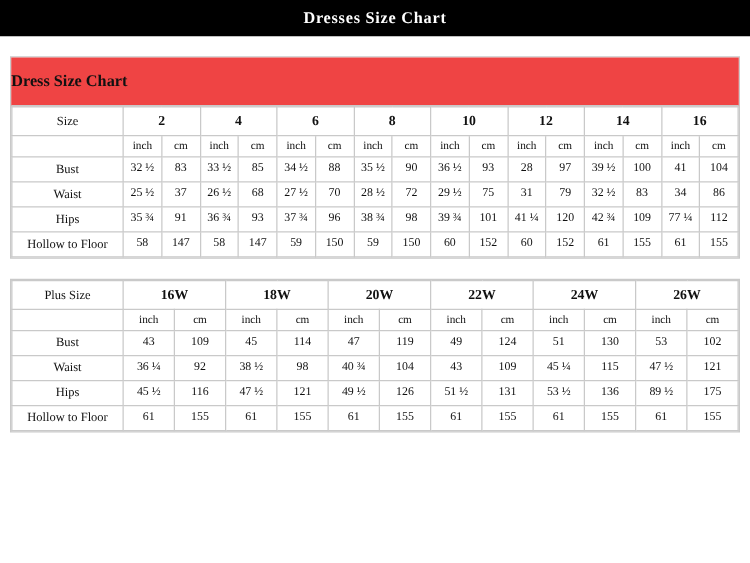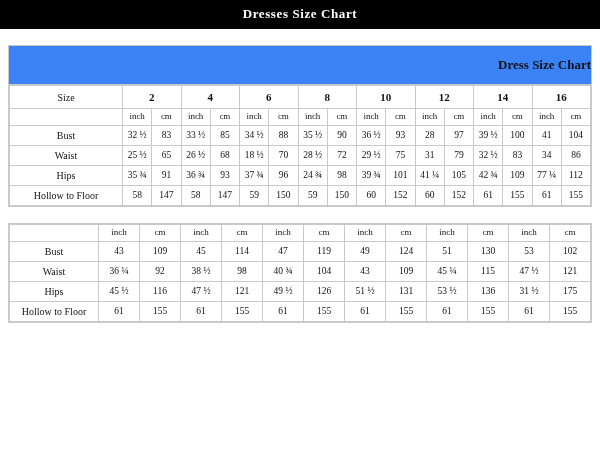--- a/index.html
+++ b/index.html
@@ -29,26 +29,26 @@
     letter-spacing: 0.6px;
     padding: 6px 0 7px 0;
   }
   .chart-block {
     margin: 16px 8px 0 8px;
     border: 1px solid #c9c9c9;
     background: #ffffff;
     box-sizing: border-box;
   }
   .chart-title {
-    text-align: right;
+    text-align: left;
     font-family: "Liberation Serif", serif;
     font-weight: bold;
     font-size: 13px;
     padding: 11px 0 11px 0;
-    background: #3b82f6;
+    background: #ef4444;
     border-bottom: 1px solid #c9c9c9;
     color: #111;
   }
   table.size-table {
     border-collapse: collapse;
     width: 100%;
     table-layout: fixed;
   }
   table.size-table td {
     border: 1px solid #c9c9c9;
@@ -61,21 +61,21 @@
     white-space: nowrap;
     overflow: hidden;
   }
   table.size-table td.label-col {
     width: 86px;
     font-size: 10px;
   }
   table.size-table tr.size-row td {
     font-weight: bold;
     font-size: 11px;
-    padding: 5px 13px;
+    padding: 5px 1px;
   }
   table.size-table tr.size-row td.label-col {
     font-weight: normal;
     font-size: 10px;
   }
   table.size-table tr.unit-row td {
     font-size: 9px;
     padding: 3px 1px;
   }
 </style>
@@ -137,50 +137,50 @@
           <td>28</td>
           <td>97</td>
           <td>39 ½</td>
           <td>100</td>
           <td>41</td>
           <td>104</td>
         </tr>
         <tr>
           <td class="label-col">Waist</td>
           <td>25 ½</td>
-          <td>65</td>
+          <td>37</td>
           <td>26 ½</td>
           <td>68</td>
-          <td>18 ½</td>
+          <td>27 ½</td>
           <td>70</td>
           <td>28 ½</td>
           <td>72</td>
           <td>29 ½</td>
           <td>75</td>
           <td>31</td>
           <td>79</td>
           <td>32 ½</td>
           <td>83</td>
           <td>34</td>
           <td>86</td>
         </tr>
         <tr>
           <td class="label-col">Hips</td>
           <td>35 ¾</td>
           <td>91</td>
           <td>36 ¾</td>
           <td>93</td>
           <td>37 ¾</td>
           <td>96</td>
-          <td>24 ¾</td>
+          <td>38 ¾</td>
           <td>98</td>
           <td>39 ¾</td>
           <td>101</td>
           <td>41 ¼</td>
-          <td>105</td>
+          <td>120</td>
           <td>42 ¾</td>
           <td>109</td>
           <td>77 ¼</td>
           <td>112</td>
         </tr>
         <tr>
           <td class="label-col">Hollow to Floor</td>
           <td>58</td>
           <td>147</td>
           <td>58</td>
@@ -198,20 +198,29 @@
           <td>61</td>
           <td>155</td>
         </tr>
       </tbody>
     </table>
   </div>
 
   <div class="chart-block">
     <table class="size-table">
       <tbody>
+        <tr class="size-row">
+          <td class="label-col">Plus Size</td>
+          <td colspan="2">16W</td>
+          <td colspan="2">18W</td>
+          <td colspan="2">20W</td>
+          <td colspan="2">22W</td>
+          <td colspan="2">24W</td>
+          <td colspan="2">26W</td>
+        </tr>
         <tr class="unit-row">
           <td class="label-col"></td>
           <td>inch</td>
           <td>cm</td>
           <td>inch</td>
           <td>cm</td>
           <td>inch</td>
           <td>cm</td>
           <td>inch</td>
           <td>cm</td>
@@ -255,21 +264,21 @@
           <td>45 ½</td>
           <td>116</td>
           <td>47 ½</td>
           <td>121</td>
           <td>49 ½</td>
           <td>126</td>
           <td>51 ½</td>
           <td>131</td>
           <td>53 ½</td>
           <td>136</td>
-          <td>31 ½</td>
+          <td>89 ½</td>
           <td>175</td>
         </tr>
         <tr>
           <td class="label-col">Hollow to Floor</td>
           <td>61</td>
           <td>155</td>
           <td>61</td>
           <td>155</td>
           <td>61</td>
           <td>155</td>

